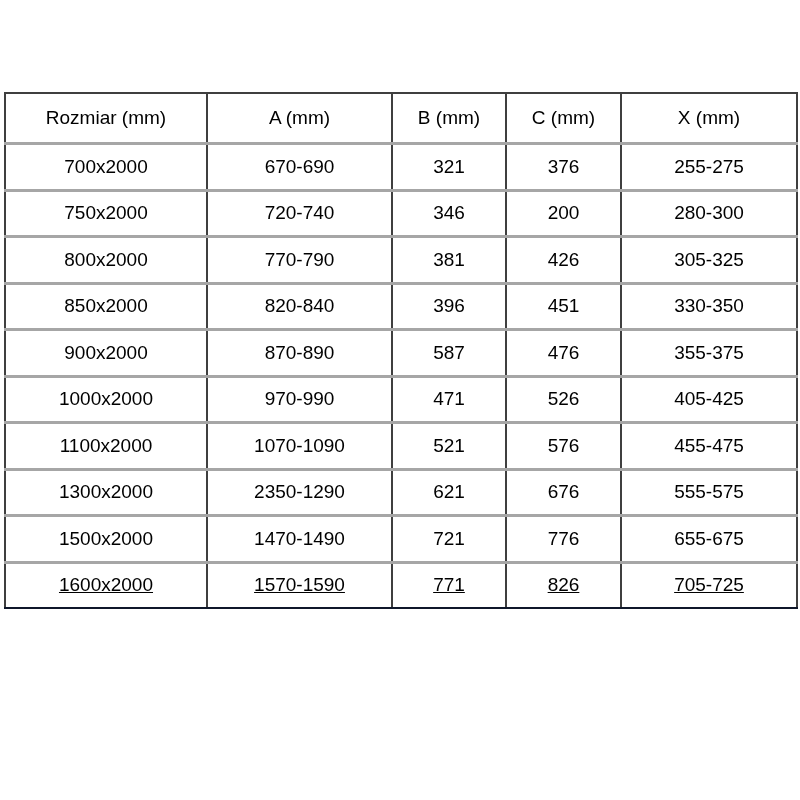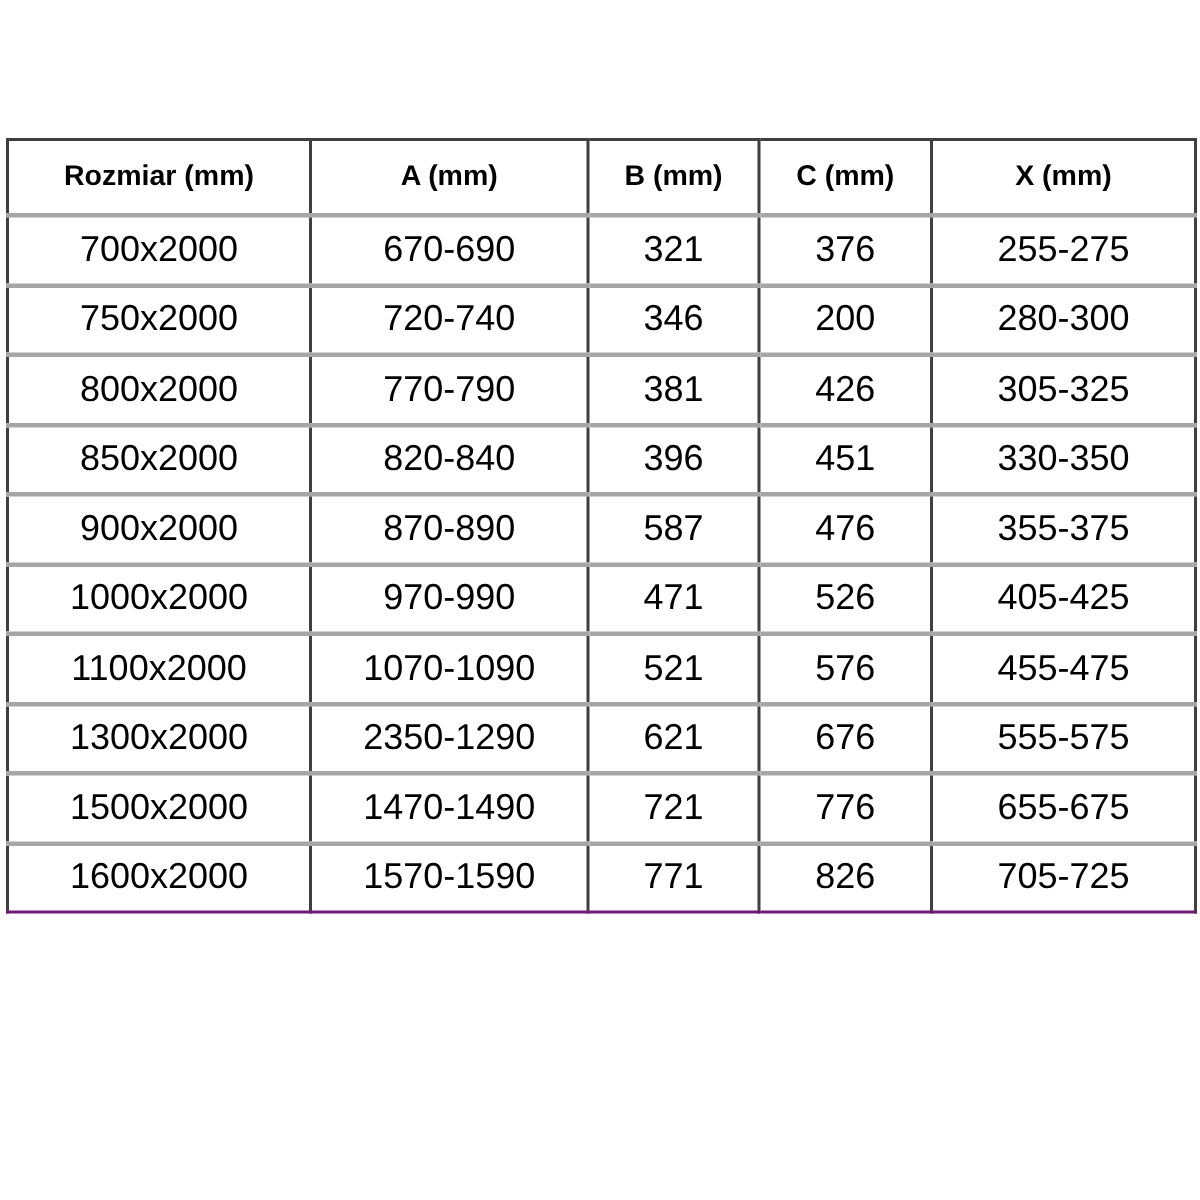--- a/index.html
+++ b/index.html
@@ -31,31 +31,32 @@
     vertical-align: middle;
     padding: 0;
     overflow: hidden;
     white-space: nowrap;
   }
   .size-table th {
     height: 48px;
     border-top: 2px solid #3f3f3f;
     border-bottom: 3px solid #a6a6a6;
     font-size: 19px;
-    font-weight: bold;
+    font-weight: normal;
   }
   .size-table td {
     height: 43.5px;
     border-top: 3px solid #a6a6a6;
     border-bottom: 3px solid #a6a6a6;
-    font-size: 24px;
+    font-size: 19px;
     font-weight: normal;
   }
   .size-table tbody tr:last-child td {
-    border-bottom: 2px solid #701a75;
+    border-bottom: 2px solid #0f172a;
+    text-decoration: underline;
   }
 </style>
 </head>
 <body>
 
 <table class="size-table">
   <colgroup>
     <col style="width:202px">
     <col style="width:185px">
     <col style="width:114px">

